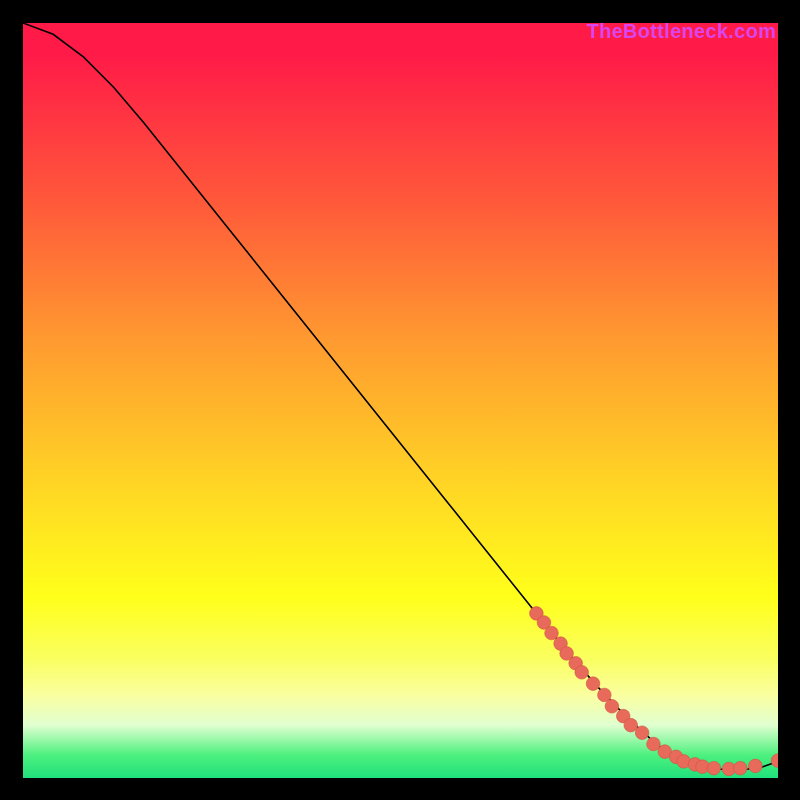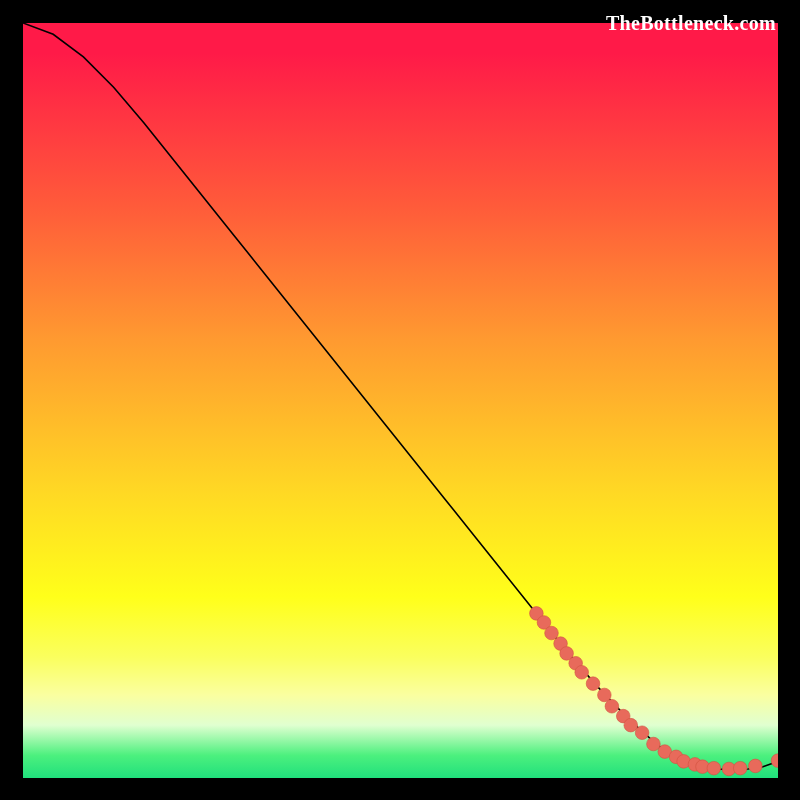--- a/index.html
+++ b/index.html
@@ -42,27 +42,26 @@
       #4cf07e 97%,
       #20e07c 100%
     );
   }
   .curve {
     position: absolute;
     inset: 0;
   }
   .watermark {
     position: absolute;
-    top: 12px;
+    top: 20px;
     right: 24px;
     font-size: 20px;
     font-weight: 600;
-    color: #ffffff;
+    color: #d946ef;
     letter-spacing: 0.3px;
-    font-family: Liberation Serif, serif;
   }
 </style>
 </head>
 <body>
 
 <div class="stage">
   <div class="plot">
     <div class="gradient"></div>
     <svg class="curve" viewBox="0 0 755 755" preserveAspectRatio="none">
       <path id="curve-path" fill="none" stroke="#000" stroke-width="1.6" d="M0.00 0.00 L30.20 11.33 L60.40 33.98 L90.60 64.17 L120.80 99.66 L151.00 137.41 L181.20 175.16 L211.40 212.91 L241.60 250.66 L271.80 288.41 L302.00 326.16 L332.20 363.91 L362.40 401.66 L392.60 439.41 L422.80 477.16 L453.00 514.91 L483.20 552.66 L513.40 590.41 L543.60 628.16 L573.80 662.89 L604.00 694.60 L634.20 721.78 L649.30 732.35 L664.40 739.14 L679.50 743.67 L694.60 745.94 L709.70 746.70 L724.80 745.94 L739.90 743.67 L755.00 738.39"></path>

